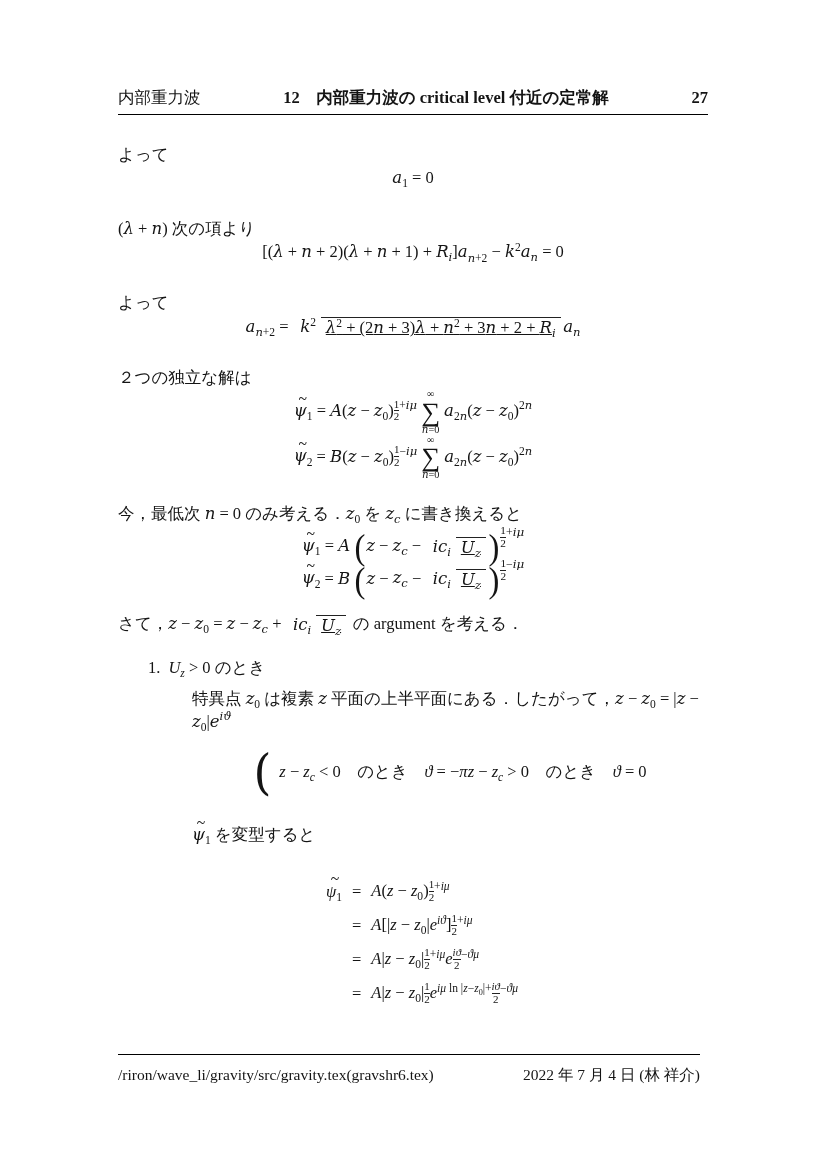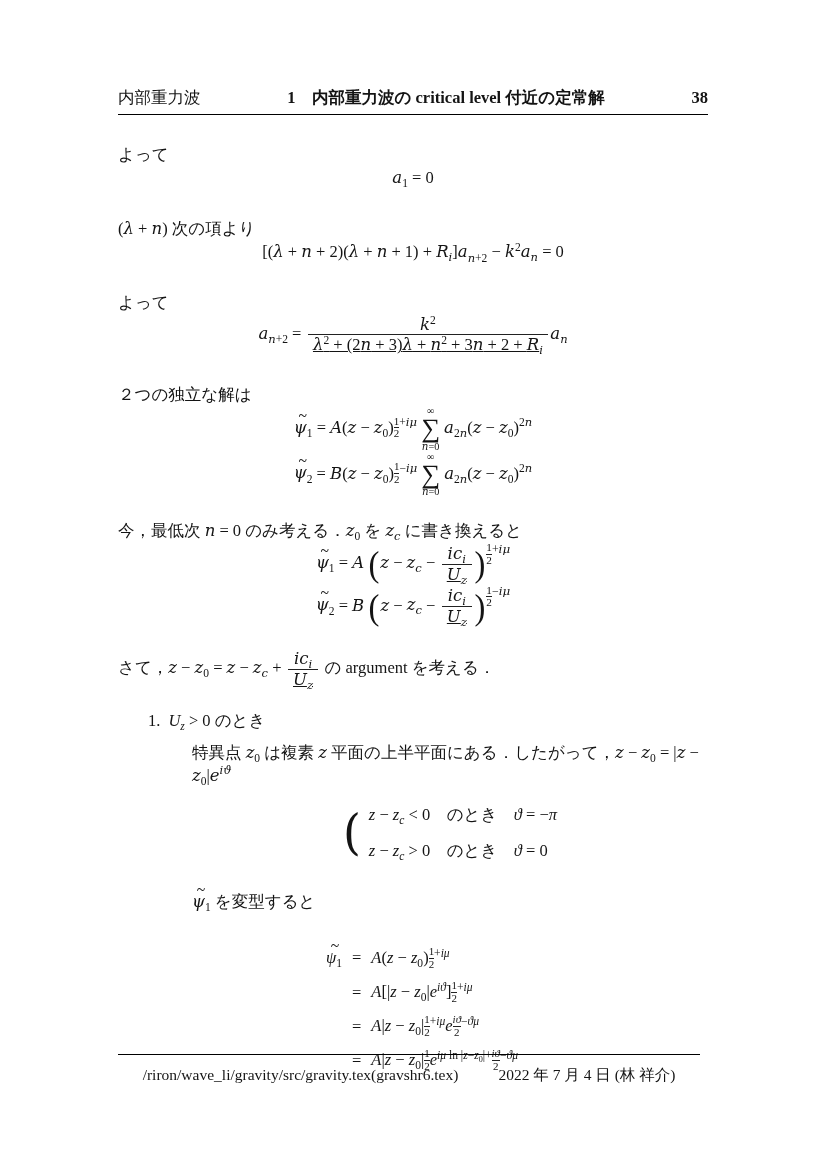--- a/index.html
+++ b/index.html
@@ -18,21 +18,21 @@
   
   .txt{margin:0;}
   .mt-lg{margin-top:28px;}
   .mt-md{margin-top:22px;}
   .mt-sm{margin-top:12px;}
   
   .disp{text-align:center;margin:0;}
   .disp i, .txt i{font-family:"DejaVu Serif","Liberation Serif",serif;}
   sub,sup{font-size:0.7em;line-height:0;}
   
-  .fr{display:inline-flex;flex-direction:column;text-align:center;vertical-align:middle;
+  .fr{display:inline-flex;flex-direction:row;text-align:center;vertical-align:middle;
       margin:0 0.15em;line-height:1.2;}
   .fr .nu{padding:0 0.3em;}
   .fr .de{border-top:1px solid #222;padding:0 0.3em;text-decoration:underline;}
   
   .sf{display:inline-flex;flex-direction:column;text-align:center;line-height:1.05;
       vertical-align:0.15em;font-size:0.95em;}
   .sf .n2{border-top:0.8px solid #222;}
   
   .sum{display:inline-flex;flex-direction:column;align-items:center;vertical-align:middle;
       line-height:1;margin:0 0.25em;}
@@ -48,41 +48,41 @@
   .px{font-size:0.72em;vertical-align:15px;}
   
   .list-item{margin-top:20px;margin-left:30px;}
   .li-head{display:flex;gap:8px;}
   .li-body{margin-left:44px;margin-top:8px;}
   
   .cases{display:flex;justify-content:center;margin-top:16px;}
   .cases-inner{display:flex;align-items:center;}
   .cbr{font-size:46px;font-weight:300;line-height:1;margin-right:8px;
        transform:scaleY(1.05);font-family:"DejaVu Serif",serif;}
-  .crows{display:flex;flex-direction:column;gap:13px;}
+  .crows{display:flex;gap:0;}
   
   .align{display:table;margin:28px auto 0 auto;border-collapse:collapse;}
   .arow > span{display:table-cell;padding:5px 5px;vertical-align:middle;}
   .alhs{text-align:right;min-width:34px;}
   .arel{padding:5px 12px;}
   .arhs{text-align:left;}
   
   .pagefoot{position:absolute;left:118px;right:126px;top:1054px;
     border-top:1.4px solid #000;padding-top:9px;
-    display:flex;justify-content:center;font-size:15.5px;gap:40px;}
+    display:flex;justify-content:space-between;font-size:15.5px;gap:40px;}
 </style>
 </head>
 <body>
 
 <div class="page">
 
   <header class="pagehead">
     <span class="ph-left">内部重力波</span>
-    <span class="ph-center">1　内部重力波の critical level 付近の定常解</span>
-    <span class="ph-right">38</span>
+    <span class="ph-center">12　内部重力波の critical level 付近の定常解</span>
+    <span class="ph-right">27</span>
   </header>
 
   <main>
     <p class="txt mt-lg">よって</p>
 
     <div class="disp mt-lg"><i>a</i><sub>1</sub> = 0</div>
 
     <p class="txt mt-lg">(<i>λ</i> + <i>n</i>) 次の項より</p>
 
     <div class="disp mt-lg">[(<i>λ</i> + <i>n</i> + 2)(<i>λ</i> + <i>n</i> + 1) + <i>R<sub>i</sub></i>]<i>a</i><sub><i>n</i>+2</sub> − <i>k</i><sup>2</sup><i>a<sub>n</sub></i> = 0</div>

